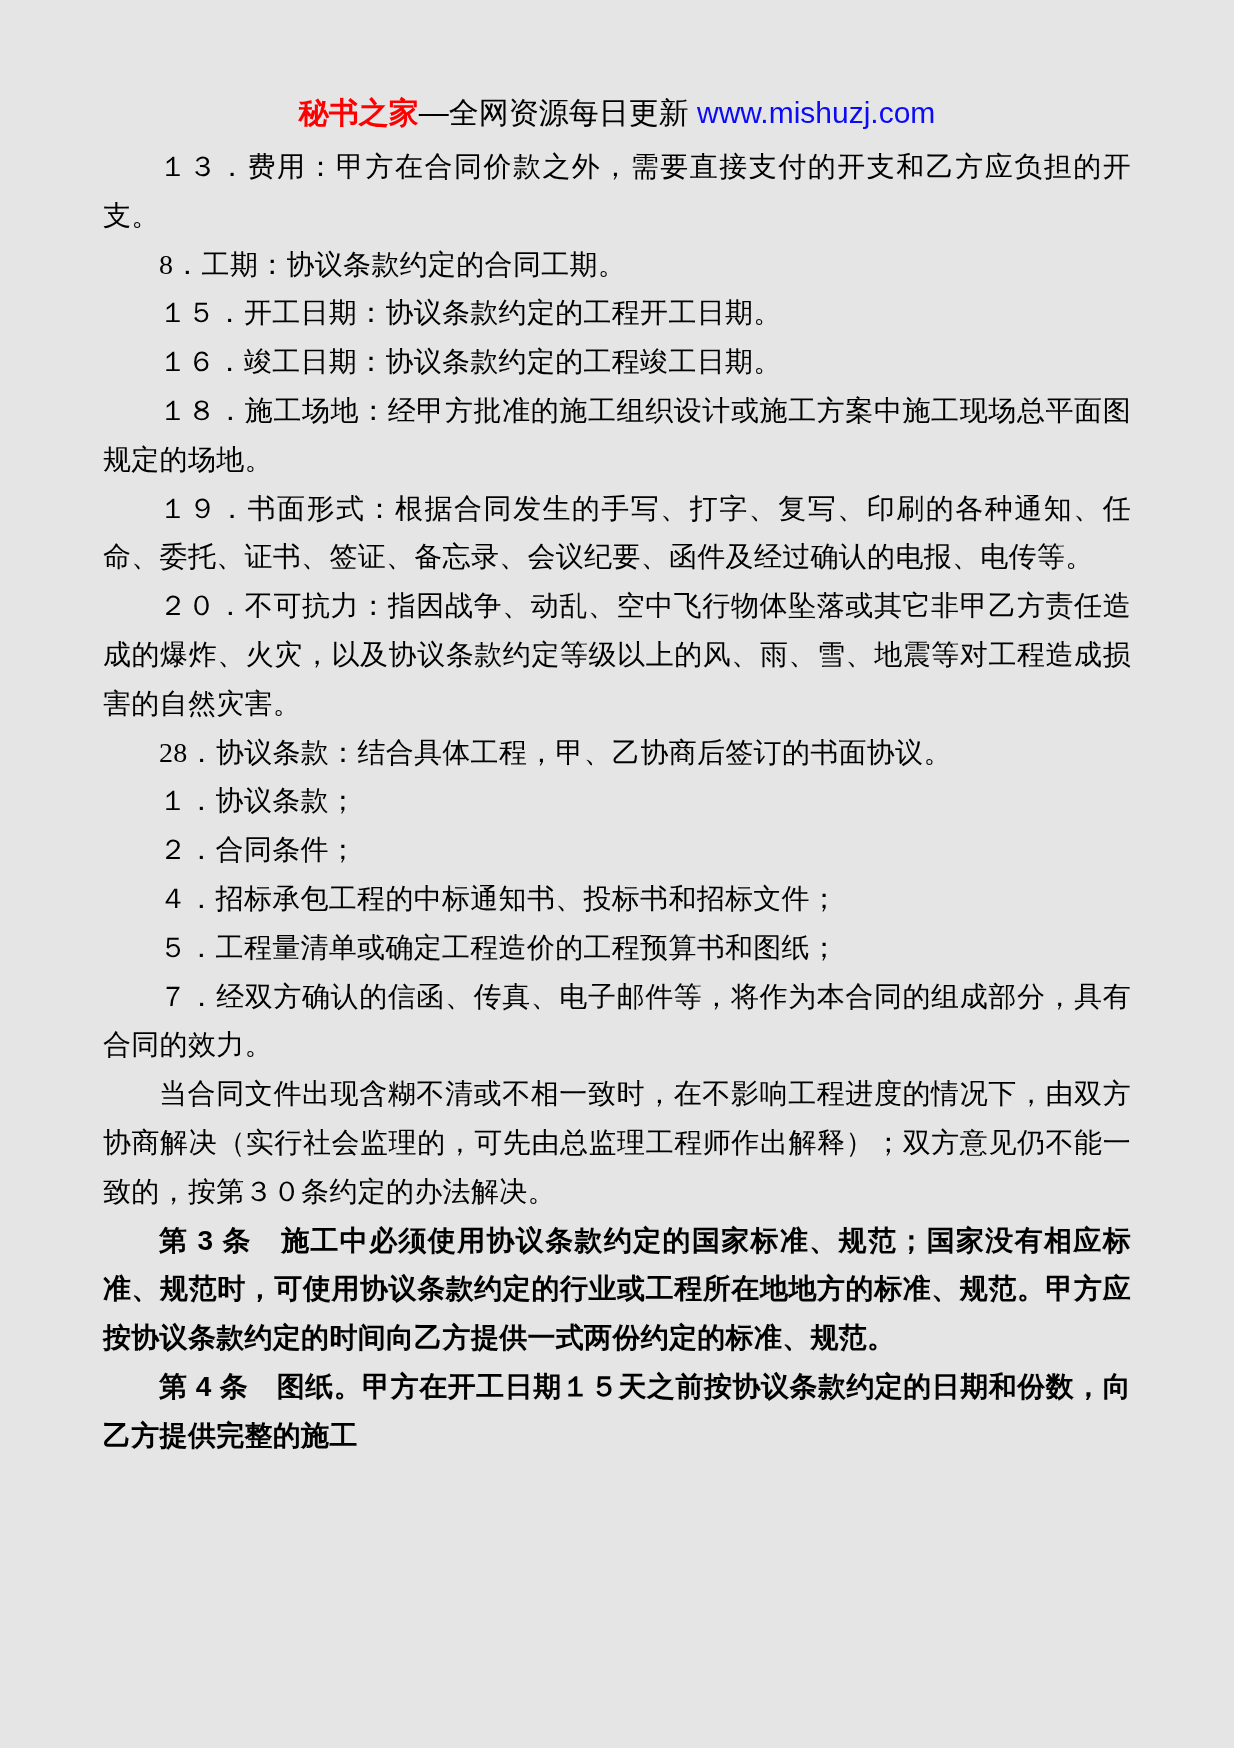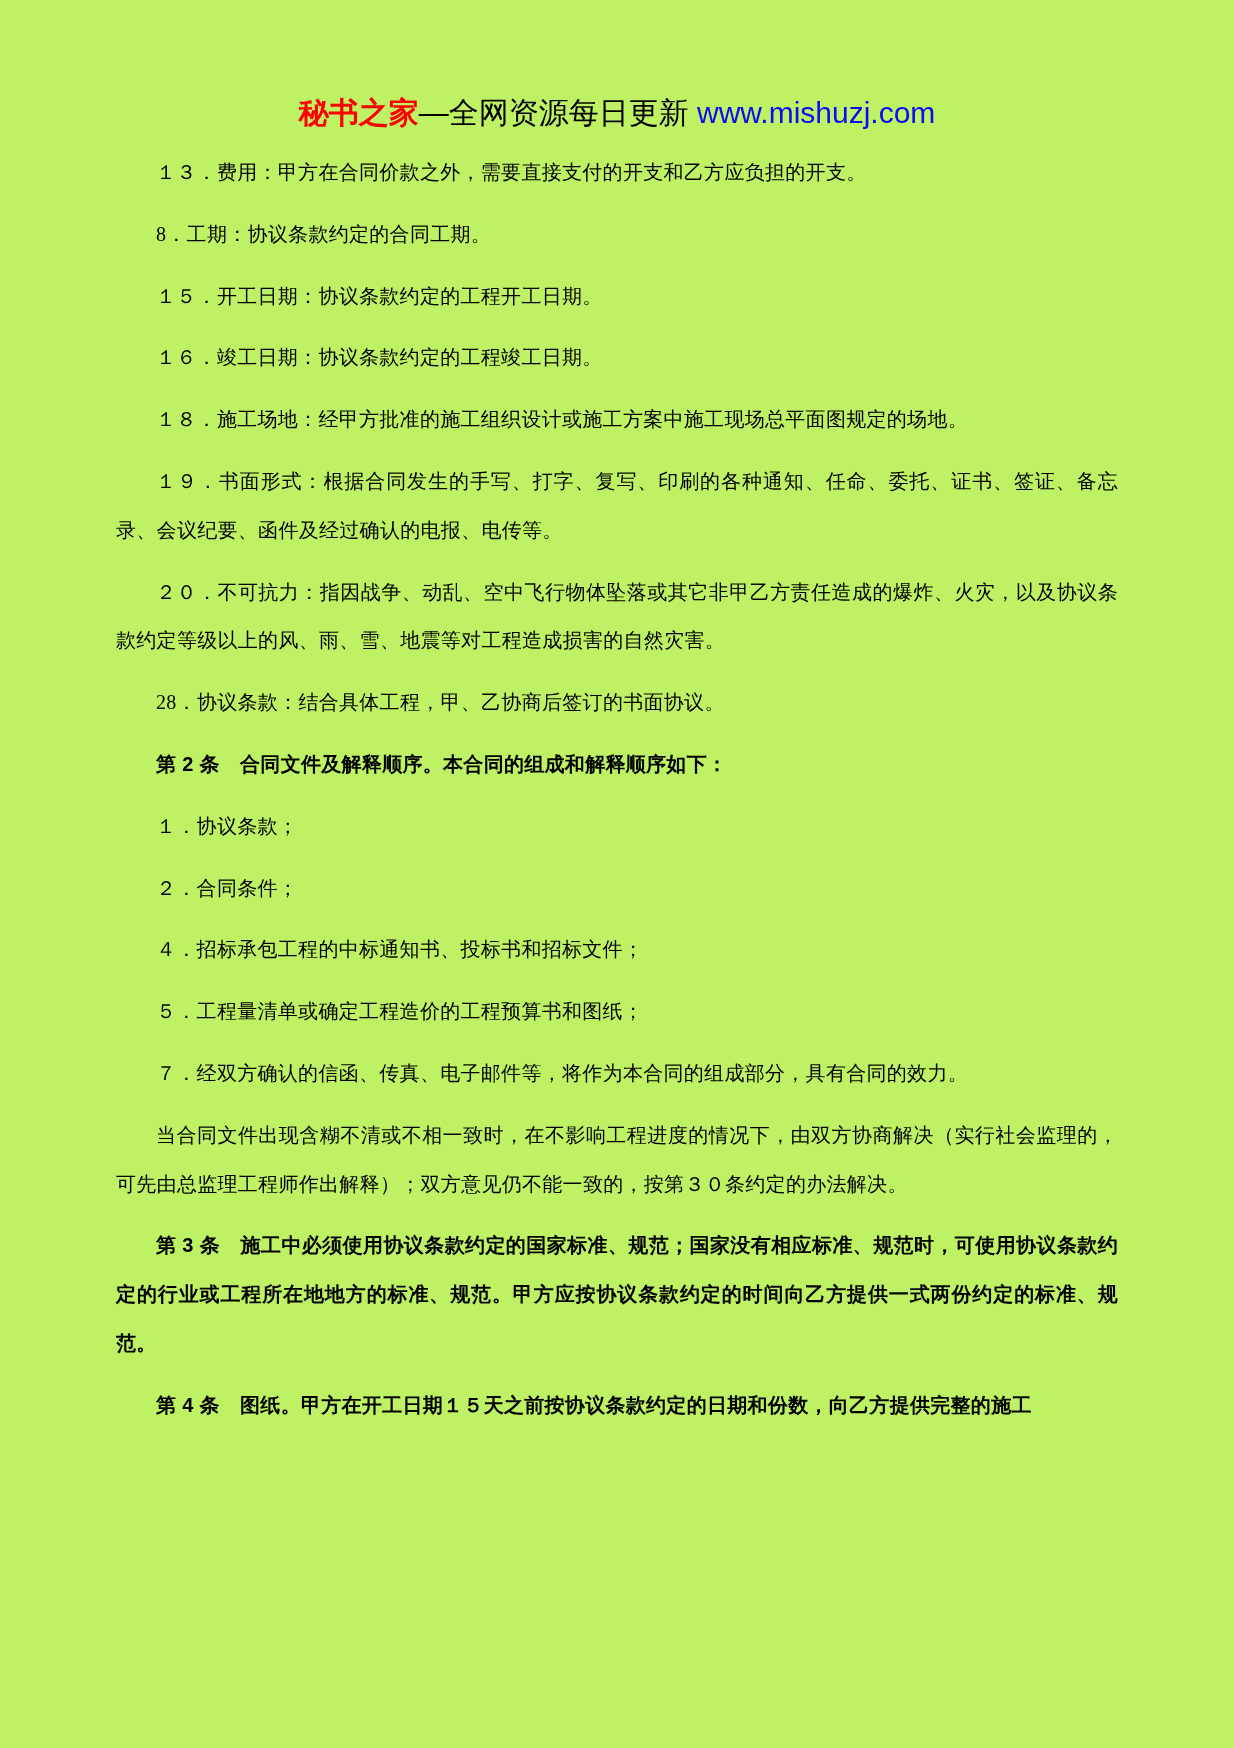--- a/index.html
+++ b/index.html
@@ -1,40 +1,40 @@
 <!DOCTYPE html>
 <html><head>
 <meta charset="utf-8">
 <style>
   html, body { margin: 0; padding: 0; background: #ffffff; }
   .page {
     position: relative;
     width: 1234px;
     height: 1748px;
-    background: #bef264;
+    background: #e5e5e5;
     box-sizing: border-box;
     padding: 90px 103px 0 103px;
     overflow: hidden;
     color: #000000;
     font-family: "Liberation Serif", "DejaVu Serif", serif;
   }
   .header {
     text-align: center;
     font-size: 30px;
     line-height: 45px;
     white-space: nowrap;
     margin: 0 0 8px 0;
     font-family: "Liberation Sans", "DejaVu Sans", sans-serif;
   }
   .brand { color: #ff0000; font-weight: bold; }
   .tagline { color: #000000; }
   .url { color: #0b0bf5; }
   .content p {
-    margin: 13px;
-    font-size: 20px;
+    margin: 0;
+    font-size: 28px;
     line-height: 48.8px;
     text-align: justify;
     text-indent: 2em;
     letter-spacing: 0.3px;
   }
   .content p.heading {
     font-family: "Liberation Sans", "DejaVu Sans", sans-serif;
     font-weight: bold;
   }
 </style>
@@ -49,21 +49,20 @@
 
   <div class="content">
     <p>１３．费用：甲方在合同价款之外，需要直接支付的开支和乙方应负担的开支。</p>
     <p>8．工期：协议条款约定的合同工期。</p>
     <p>１５．开工日期：协议条款约定的工程开工日期。</p>
     <p>１６．竣工日期：协议条款约定的工程竣工日期。</p>
     <p>１８．施工场地：经甲方批准的施工组织设计或施工方案中施工现场总平面图规定的场地。</p>
     <p>１９．书面形式：根据合同发生的手写、打字、复写、印刷的各种通知、任命、委托、证书、签证、备忘录、会议纪要、函件及经过确认的电报、电传等。</p>
     <p>２０．不可抗力：指因战争、动乱、空中飞行物体坠落或其它非甲乙方责任造成的爆炸、火灾，以及协议条款约定等级以上的风、雨、雪、地震等对工程造成损害的自然灾害。</p>
     <p>28．协议条款：结合具体工程，甲、乙协商后签订的书面协议。</p>
-    <p class="heading">第 2 条　合同文件及解释顺序。本合同的组成和解释顺序如下：</p>
     <p>１．协议条款；</p>
     <p>２．合同条件；</p>
     <p>４．招标承包工程的中标通知书、投标书和招标文件；</p>
     <p>５．工程量清单或确定工程造价的工程预算书和图纸；</p>
     <p>７．经双方确认的信函、传真、电子邮件等，将作为本合同的组成部分，具有合同的效力。</p>
     <p>当合同文件出现含糊不清或不相一致时，在不影响工程进度的情况下，由双方协商解决（实行社会监理的，可先由总监理工程师作出解释）；双方意见仍不能一致的，按第３０条约定的办法解决。</p>
     <p class="heading">第 3 条　施工中必须使用协议条款约定的国家标准、规范；国家没有相应标准、规范时，可使用协议条款约定的行业或工程所在地地方的标准、规范。甲方应按协议条款约定的时间向乙方提供一式两份约定的标准、规范。</p>
     <p class="heading">第 4 条　图纸。甲方在开工日期１５天之前按协议条款约定的日期和份数，向乙方提供完整的施工</p>
   </div>
 

